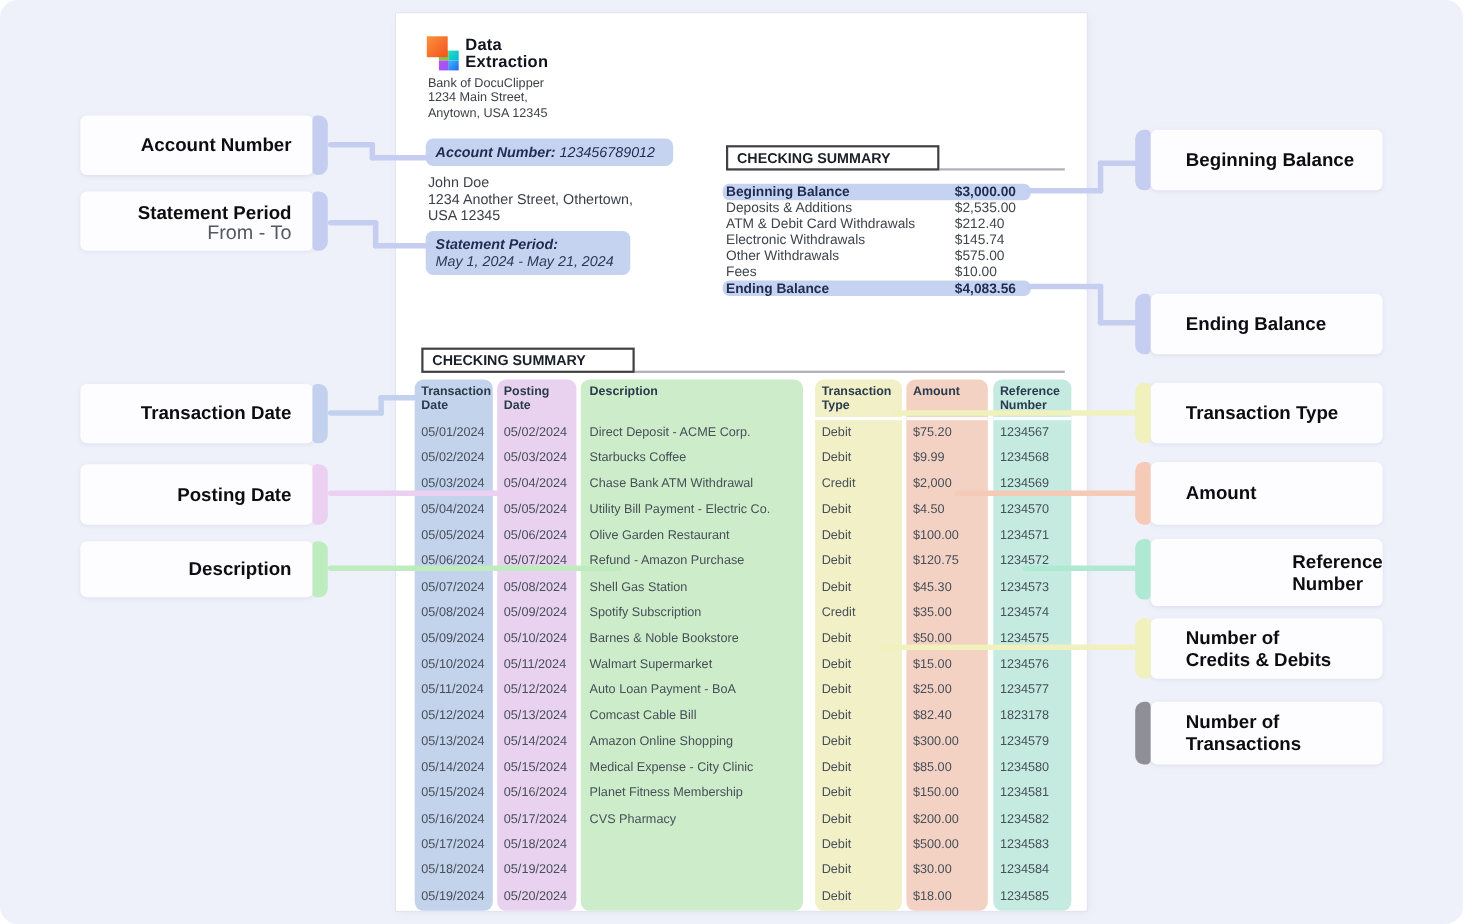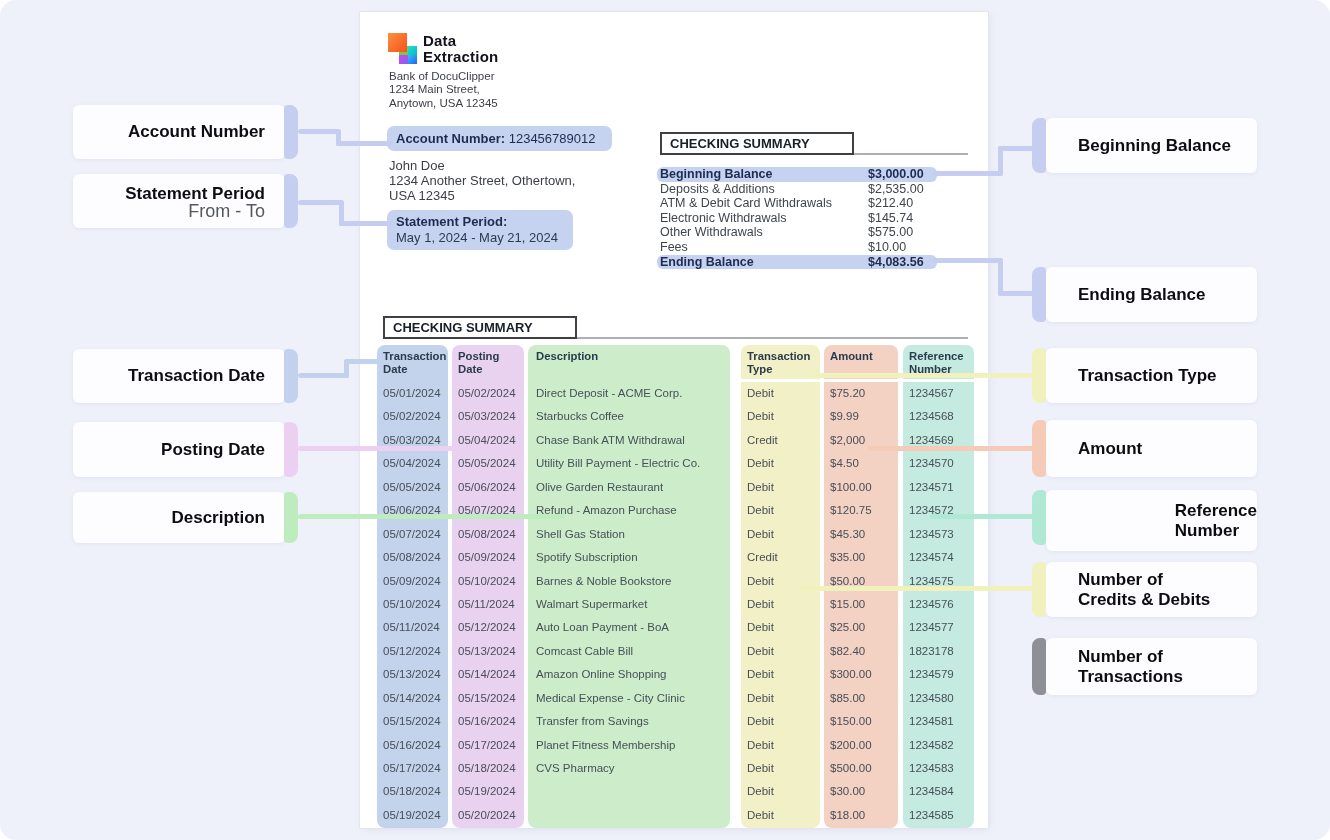--- a/index.html
+++ b/index.html
@@ -15,21 +15,21 @@
   .sq { position:absolute; }
   .sq-orange { left:0; top:1px; width:19px; height:19px; background:linear-gradient(135deg,#fb923c,#f4511e); z-index:2; }
   .sq-green  { left:11px; top:14px; width:9px; height:9px; background:#7cc943; z-index:1; }
   .sq-teal   { left:20px; top:14px; width:9px; height:9px; background:linear-gradient(135deg,#22e0c0,#06b6d4); z-index:1; }
   .sq-purple { left:11px; top:23px; width:9px; height:9px; background:linear-gradient(135deg,#c44bf0,#8b5cf6); z-index:1; }
   .sq-blue   { left:20px; top:23px; width:9px; height:9px; background:linear-gradient(135deg,#38bdf8,#2563eb); z-index:1; }
   .logo-text { position:absolute; left:63px; top:21px; font-size:15px; font-weight:bold; color:#12121f; line-height:16px; letter-spacing:.2px; }
 
   .bank-address { position:absolute; left:29px; top:58px; font-size:11.5px; color:#3c3f46; line-height:13.3px; }
 
-  .pill { background:#c6d3f0; border-radius:7px; position:absolute; color:#1d2c50; }
+  .pill { background:#c6d3f0; border-radius:7px; position:absolute; color:#1d2c50;font-style:italic; }
   .account-pill { left:27px; top:114px; width:225px; height:25px; font-size:13px; line-height:25px; padding-left:9px; }
   .account-pill b { font-weight:bold; }
   .customer { position:absolute; left:29px; top:146px; font-size:13px; color:#3c3f46; line-height:15px; }
   .period-pill { left:27px; top:198px; width:186px; height:40px; font-size:13px; line-height:16px; padding:4px 0 0 9px; }
   .period-pill .pl1 { font-weight:bold; }
   .period-pill .pl2 { color:#2c3a55; }
 
   
   .sum-title-box { position:absolute; border:2px solid #3f3f46; background:#fff; height:23px; width:194px;
                    font-size:13px; font-weight:bold; color:#181f28; line-height:19px; padding-left:8px; z-index:3; }
@@ -205,21 +205,20 @@
         <div class="td">Olive Garden Restaurant</div>
         <div class="td">Refund - Amazon Purchase</div>
         <div class="td">Shell Gas Station</div>
         <div class="td">Spotify Subscription</div>
         <div class="td">Barnes &amp; Noble Bookstore</div>
         <div class="td">Walmart Supermarket</div>
         <div class="td">Auto Loan Payment - BoA</div>
         <div class="td">Comcast Cable Bill</div>
         <div class="td">Amazon Online Shopping</div>
         <div class="td">Medical Expense - City Clinic</div>
-        <div class="td">Transfer from Savings</div>
         <div class="td">Planet Fitness Membership</div>
         <div class="td">CVS Pharmacy</div>
       </div>
     <div class="tcol c4" style="background: rgb(242, 240, 198);">
         <div class="th">Transaction Type</div>
         <div class="td">Debit</div>
         <div class="td">Debit</div>
         <div class="td">Credit</div>
         <div class="td">Debit</div>
         <div class="td">Debit</div>

